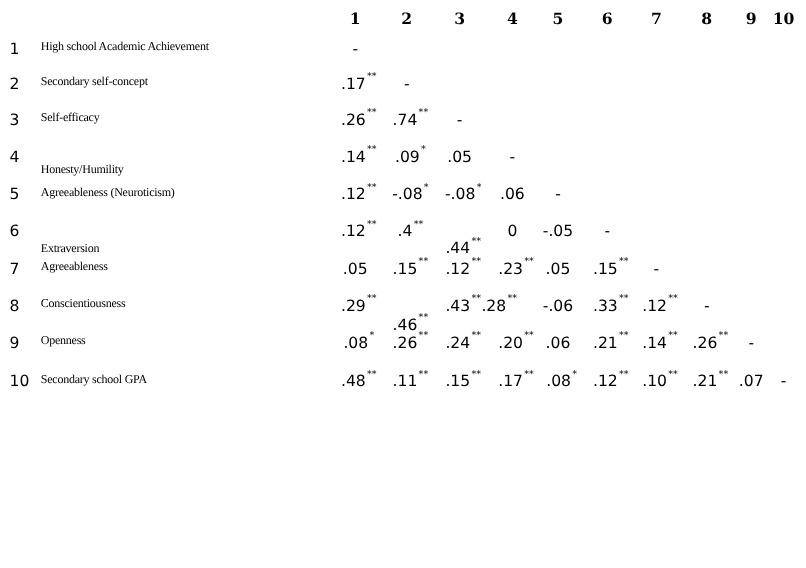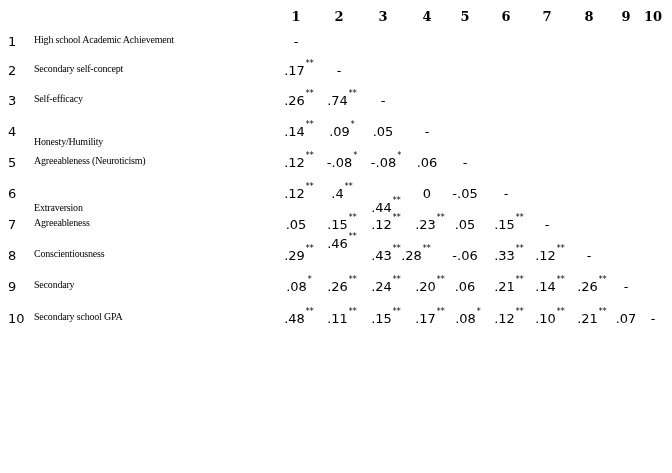--- a/index.html
+++ b/index.html
@@ -65,29 +65,29 @@
     <div class="cell" style="left: 296px; top: 217px;"><span>.05</span></div>
     <div class="cell" style="left: 342px; top: 217px;"><span>.15</span><span class="sig">**</span></div>
     <div class="cell" style="left: 386px; top: 217px;"><span>.12</span><span class="sig">**</span></div>
     <div class="cell" style="left: 430px; top: 217px;"><span>.23</span><span class="sig">**</span></div>
     <div class="cell" style="left: 465px; top: 217px;"><span>.05</span></div>
     <div class="cell" style="left: 509px; top: 217px;"><span>.15</span><span class="sig">**</span></div>
     <div class="cell" style="left: 547px; top: 217px;"><span>-</span></div>
     <div class="rownum" style="top: 248px;">8</div>
     <div class="rowlabel" style="top: 248px;">Conscientiousness</div>
     <div class="cell" style="left: 299px; top: 248px;"><span>.29</span><span class="sig">**</span></div>
-    <div class="cell" style="left: 342px; top: 236px;"><span>.46</span><span class="sig">**</span></div>
+    <div class="cell" style="left: 342px; top: 264px;"><span>.46</span><span class="sig">**</span></div>
     <div class="cell" style="left: 386px; top: 248px;"><span>.43</span><span class="sig">**</span></div>
     <div class="cell" style="left: 416px; top: 248px;"><span>.28</span><span class="sig">**</span></div>
     <div class="cell" style="left: 465px; top: 248px;"><span>-.06</span></div>
     <div class="cell" style="left: 509px; top: 248px;"><span>.33</span><span class="sig">**</span></div>
     <div class="cell" style="left: 550px; top: 248px;"><span>.12</span><span class="sig">**</span></div>
     <div class="cell" style="left: 589px; top: 248px;"><span>-</span></div>
     <div class="rownum" style="top: 279px;">9</div>
-    <div class="rowlabel" style="top: 279px;">Secondary</div>
+    <div class="rowlabel" style="top: 279px;">Openness</div>
     <div class="cell" style="left: 299px; top: 279px;"><span>.08</span><span class="sig">*</span></div>
     <div class="cell" style="left: 342px; top: 279px;"><span>.26</span><span class="sig">**</span></div>
     <div class="cell" style="left: 386px; top: 279px;"><span>.24</span><span class="sig">**</span></div>
     <div class="cell" style="left: 430px; top: 279px;"><span>.20</span><span class="sig">**</span></div>
     <div class="cell" style="left: 465px; top: 279px;"><span>.06</span></div>
     <div class="cell" style="left: 509px; top: 279px;"><span>.21</span><span class="sig">**</span></div>
     <div class="cell" style="left: 550px; top: 279px;"><span>.14</span><span class="sig">**</span></div>
     <div class="cell" style="left: 592px; top: 279px;"><span>.26</span><span class="sig">**</span></div>
     <div class="cell" style="left: 626px; top: 279px;"><span>-</span></div>
     <div class="rownum" style="top: 311px;">10</div>

